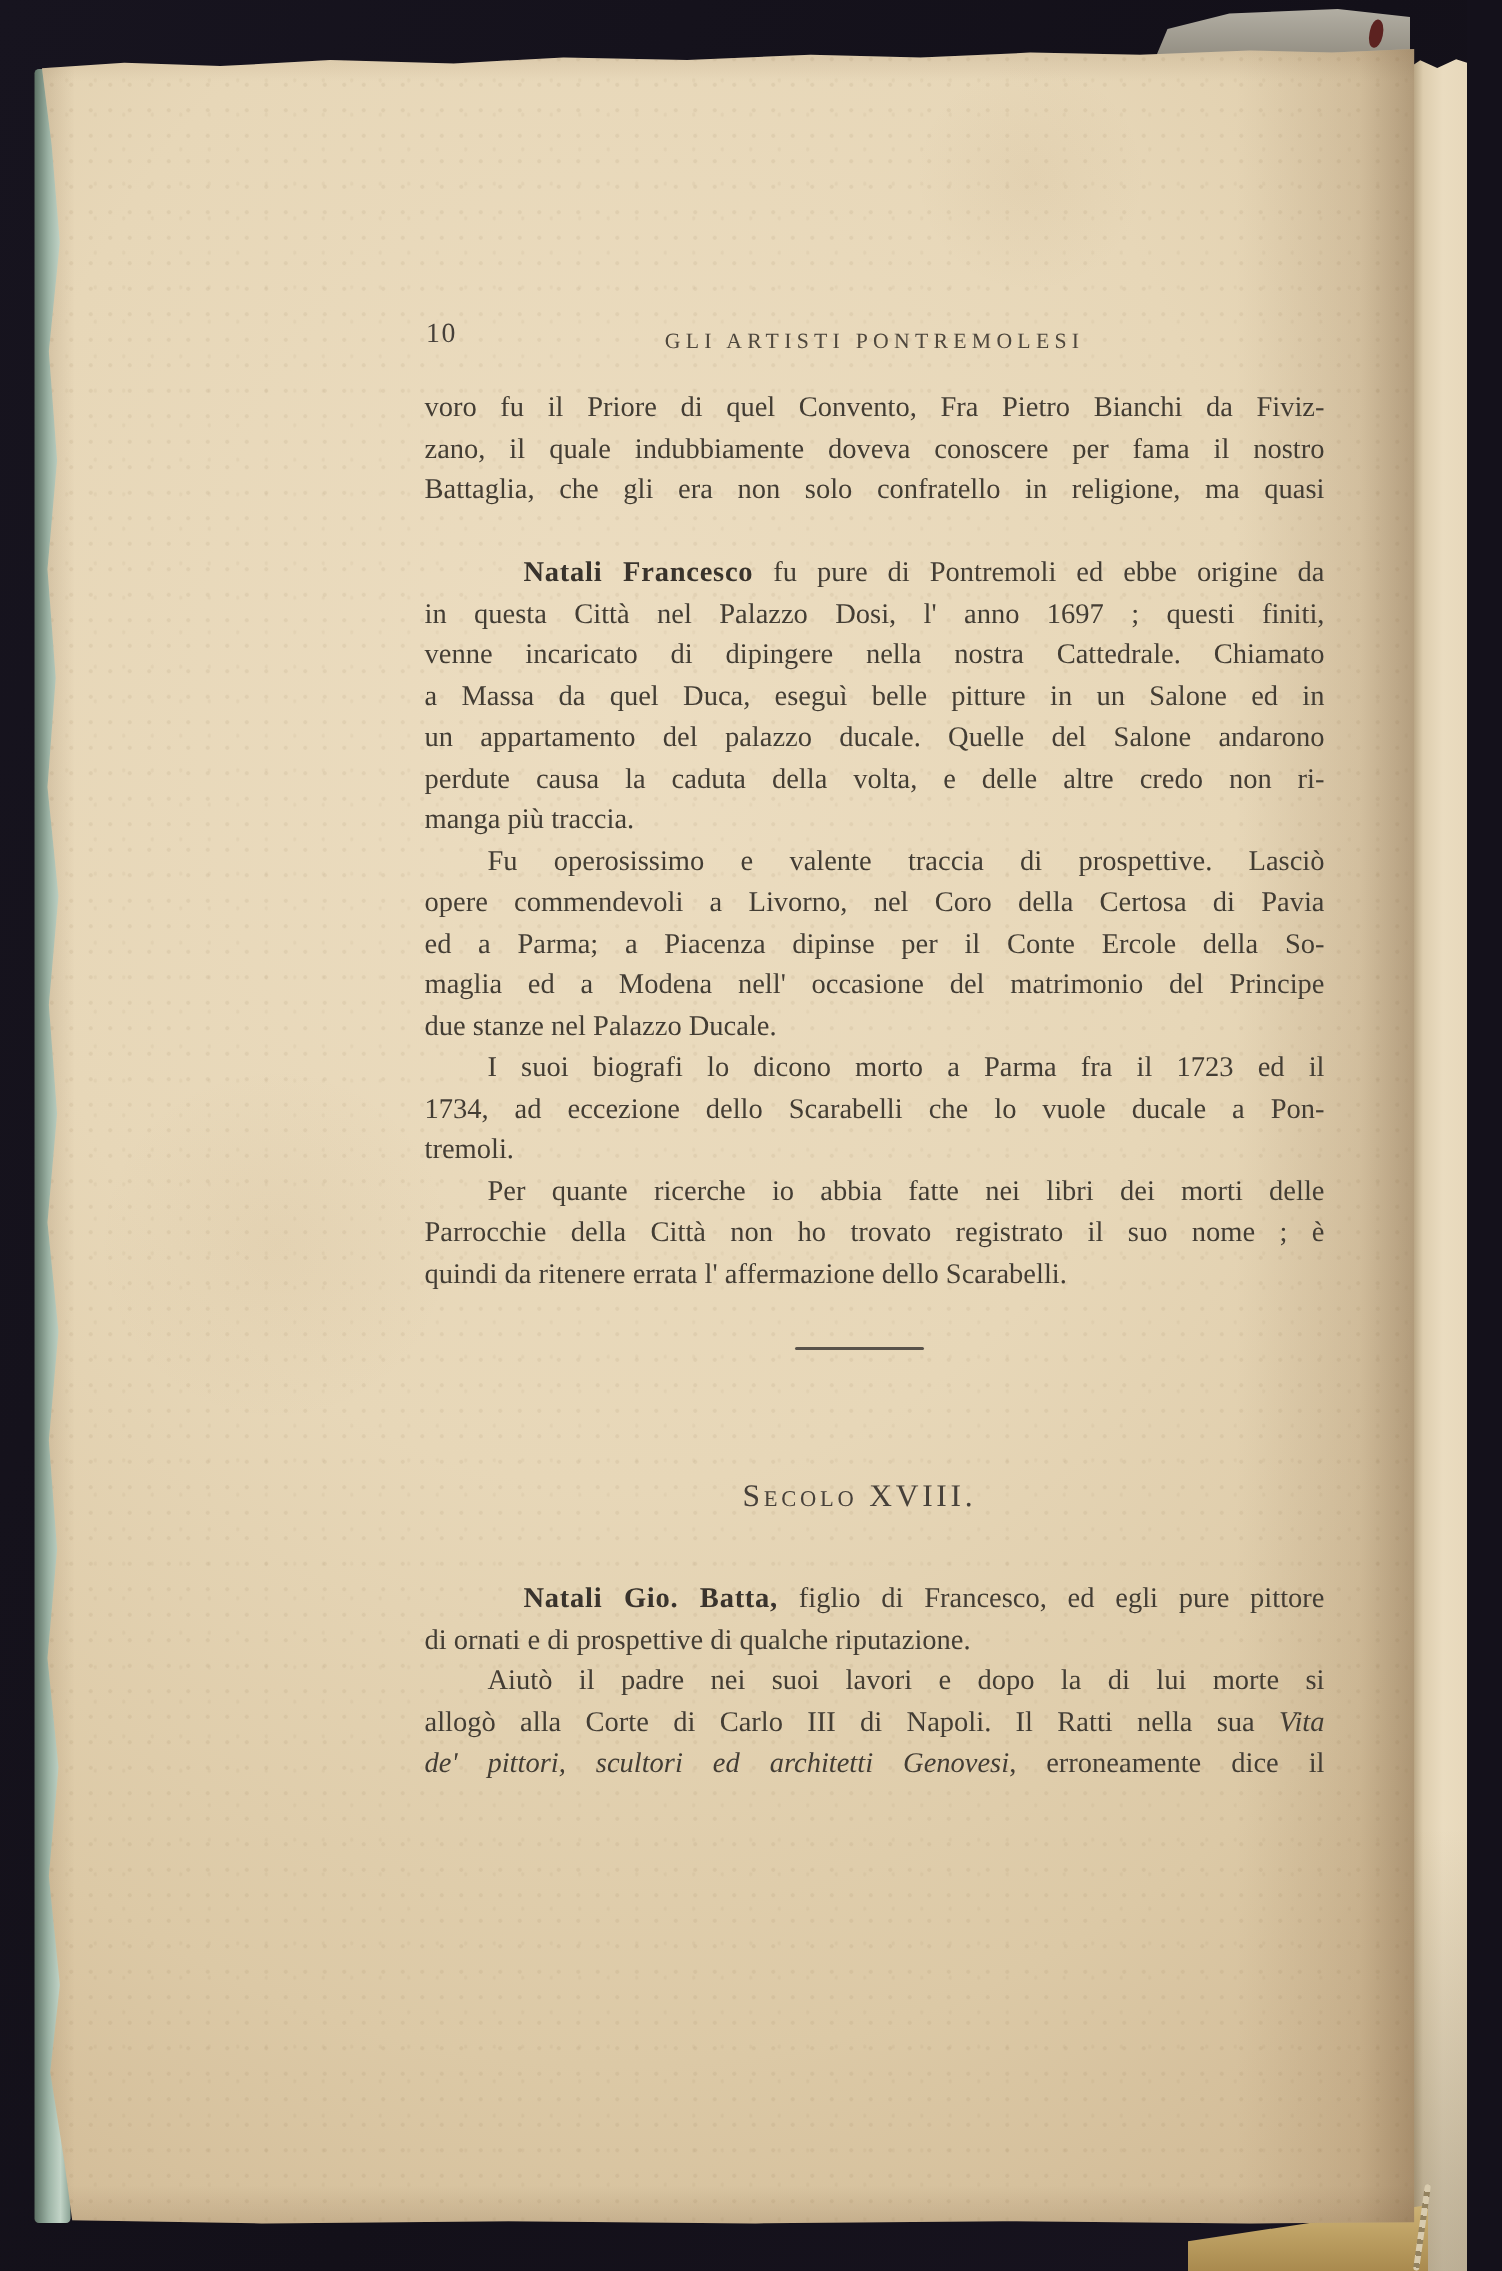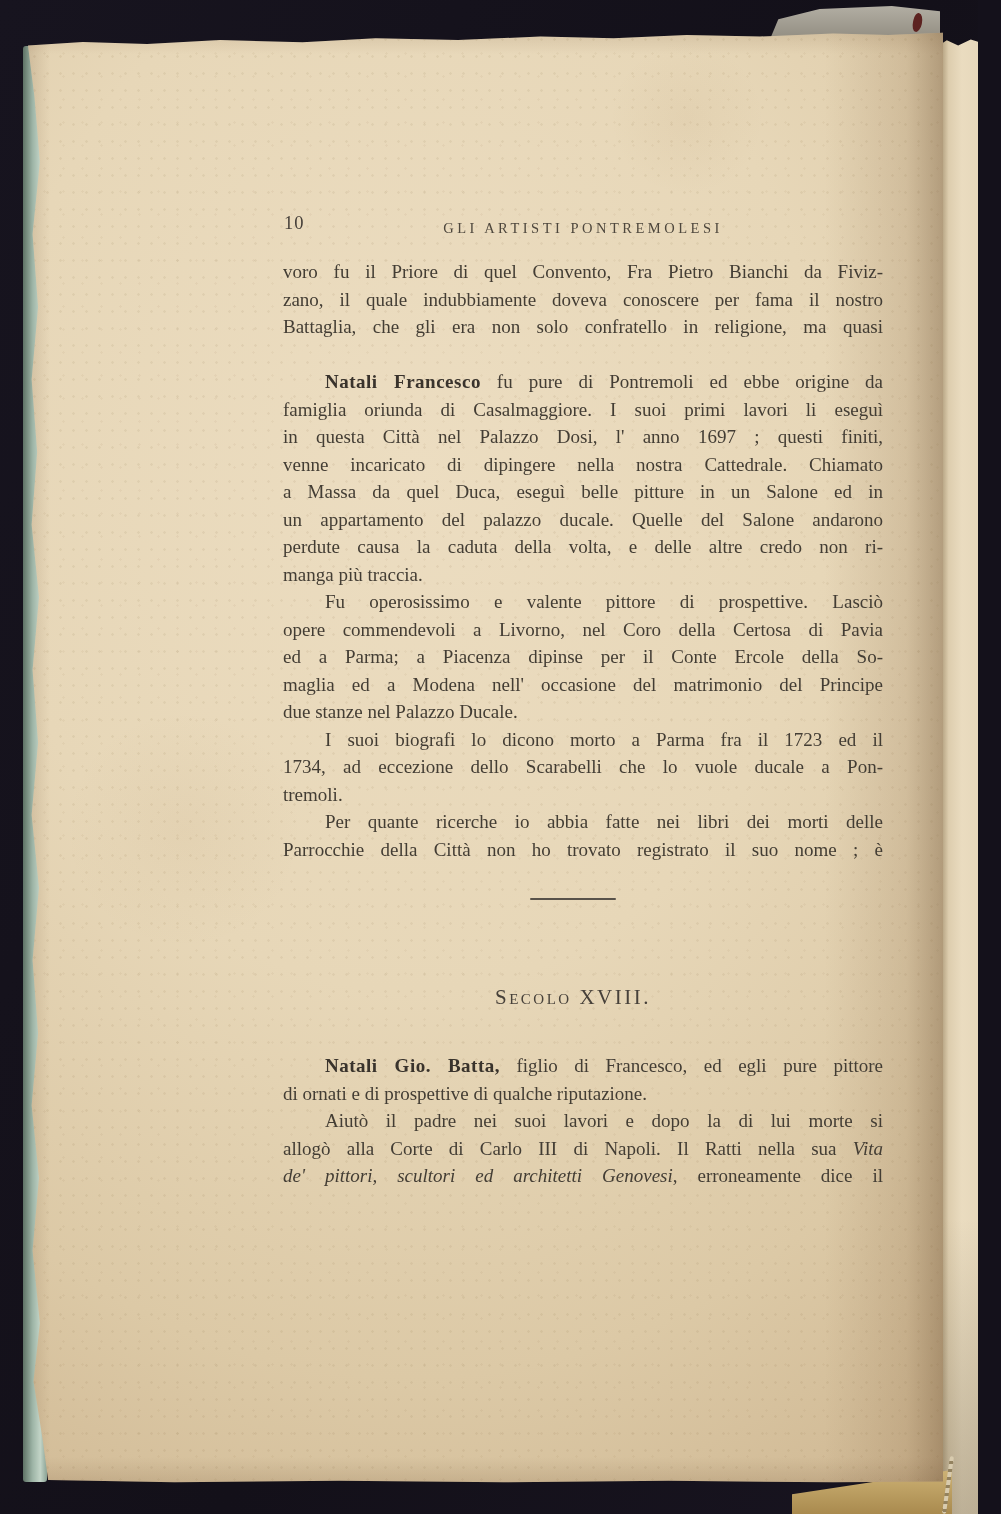--- a/index.html
+++ b/index.html
@@ -73,21 +73,21 @@
     color:#433d34; font-size:19px; line-height:27.5px;
   }
   .header-row { position:relative; height:22px; margin-bottom:24px; text-align:center; }
   .page-number { position:absolute; left:1px; top:-2px; font-size:18.5px; letter-spacing:1px; color:#46403a; }
   .running-title { display:inline-block; font-size:14.5px; letter-spacing:3.5px; color:#4e473d; padding-top:3px; }
   .para { margin:0; }
   .para.gap { margin-top:27.5px; }
   .line { text-align:justify; text-align-last:justify; }
   .line.endline { text-align-last:left; }
   .line.indent { padding-left:42px; }
-  .bold { font-weight:700; letter-spacing:.5px; color:#39332c; }
+  .bold { font-weight:700; letter-spacing:.5px; color:#39332c;margin-left:24px; }
   .italic { font-style:italic; }
   .divider { width:86px; height:2px; background:#58524a; margin:35px auto 0; transform:translateX(-10px); border-radius:1px; }
   .heading {
     font-variant:small-caps; letter-spacing:2.5px; font-size:21px; line-height:30px;
     text-align:center; color:#47413a; margin:82px 0 40px; transform:translateX(-10px);
   }
 </style>
 </head>
 <body>
 
@@ -106,43 +106,43 @@
         <span class="running-title">GLI ARTISTI PONTREMOLESI</span>
       </div>
       <div>
           <div class="para">
             <div class="line"><span>voro fu il Priore di quel Convento, Fra Pietro Bianchi da Fiviz-</span></div>
             <div class="line"><span>zano, il quale indubbiamente doveva conoscere per fama il nostro</span></div>
             <div class="line"><span>Battaglia, che gli era non solo confratello in religione, ma quasi</span></div>
           </div>
           <div class="para gap">
             <div class="line indent"><span class="bold">Natali Francesco</span><span> fu pure di Pontremoli ed ebbe origine da</span></div>
-            <div class="line"><span>famiglia oriunda di Casalmaggiore. I suoi primi lavori li eseguì</span></div>
             <div class="line"><span>in questa Città nel Palazzo Dosi, l' anno 1697 ; questi finiti,</span></div>
             <div class="line"><span>venne incaricato di dipingere nella nostra Cattedrale. Chiamato</span></div>
             <div class="line"><span>a Massa da quel Duca, eseguì belle pitture in un Salone ed in</span></div>
             <div class="line"><span>un appartamento del palazzo ducale. Quelle del Salone andarono</span></div>
             <div class="line"><span>perdute causa la caduta della volta, e delle altre credo non ri-</span></div>
             <div class="line endline"><span>manga più traccia.</span></div>
           </div>
           <div class="para">
-            <div class="line indent"><span>Fu operosissimo e valente pittore di prospettive. Lasciò</span></div>
+            <div class="line indent"><span>Fu operosissimo e valente traccia di prospettive. Lasciò</span></div>
             <div class="line"><span>opere commendevoli a Livorno, nel Coro della Certosa di Pavia</span></div>
             <div class="line"><span>ed a Parma; a Piacenza dipinse per il Conte Ercole della So-</span></div>
             <div class="line"><span>maglia ed a Modena nell' occasione del matrimonio del Principe</span></div>
             <div class="line endline"><span>due stanze nel Palazzo Ducale.</span></div>
           </div>
           <div class="para">
             <div class="line indent"><span>I suoi biografi lo dicono morto a Parma fra il 1723 ed il</span></div>
             <div class="line"><span>1734, ad eccezione dello Scarabelli che lo vuole ducale a Pon-</span></div>
             <div class="line endline"><span>tremoli.</span></div>
           </div>
           <div class="para">
             <div class="line indent"><span>Per quante ricerche io abbia fatte nei libri dei morti delle</span></div>
             <div class="line"><span>Parrocchie della Città non ho trovato registrato il suo nome ; è</span></div>
+            <div class="line endline"><span>quindi da ritenere errata l' affermazione dello Scarabelli.</span></div>
           </div>
           <div class="divider"></div>
           <div class="heading">Secolo XVIII.</div>
           <div class="para">
             <div class="line indent"><span class="bold">Natali Gio. Batta,</span><span> figlio di Francesco, ed egli pure pittore</span></div>
             <div class="line endline"><span>di ornati e di prospettive di qualche riputazione.</span></div>
           </div>
           <div class="para">
             <div class="line indent"><span>Aiutò il padre nei suoi lavori e dopo la di lui morte si</span></div>
             <div class="line"><span>allogò alla Corte di Carlo III di Napoli. Il Ratti nella sua </span><span class="italic">Vita</span></div>

